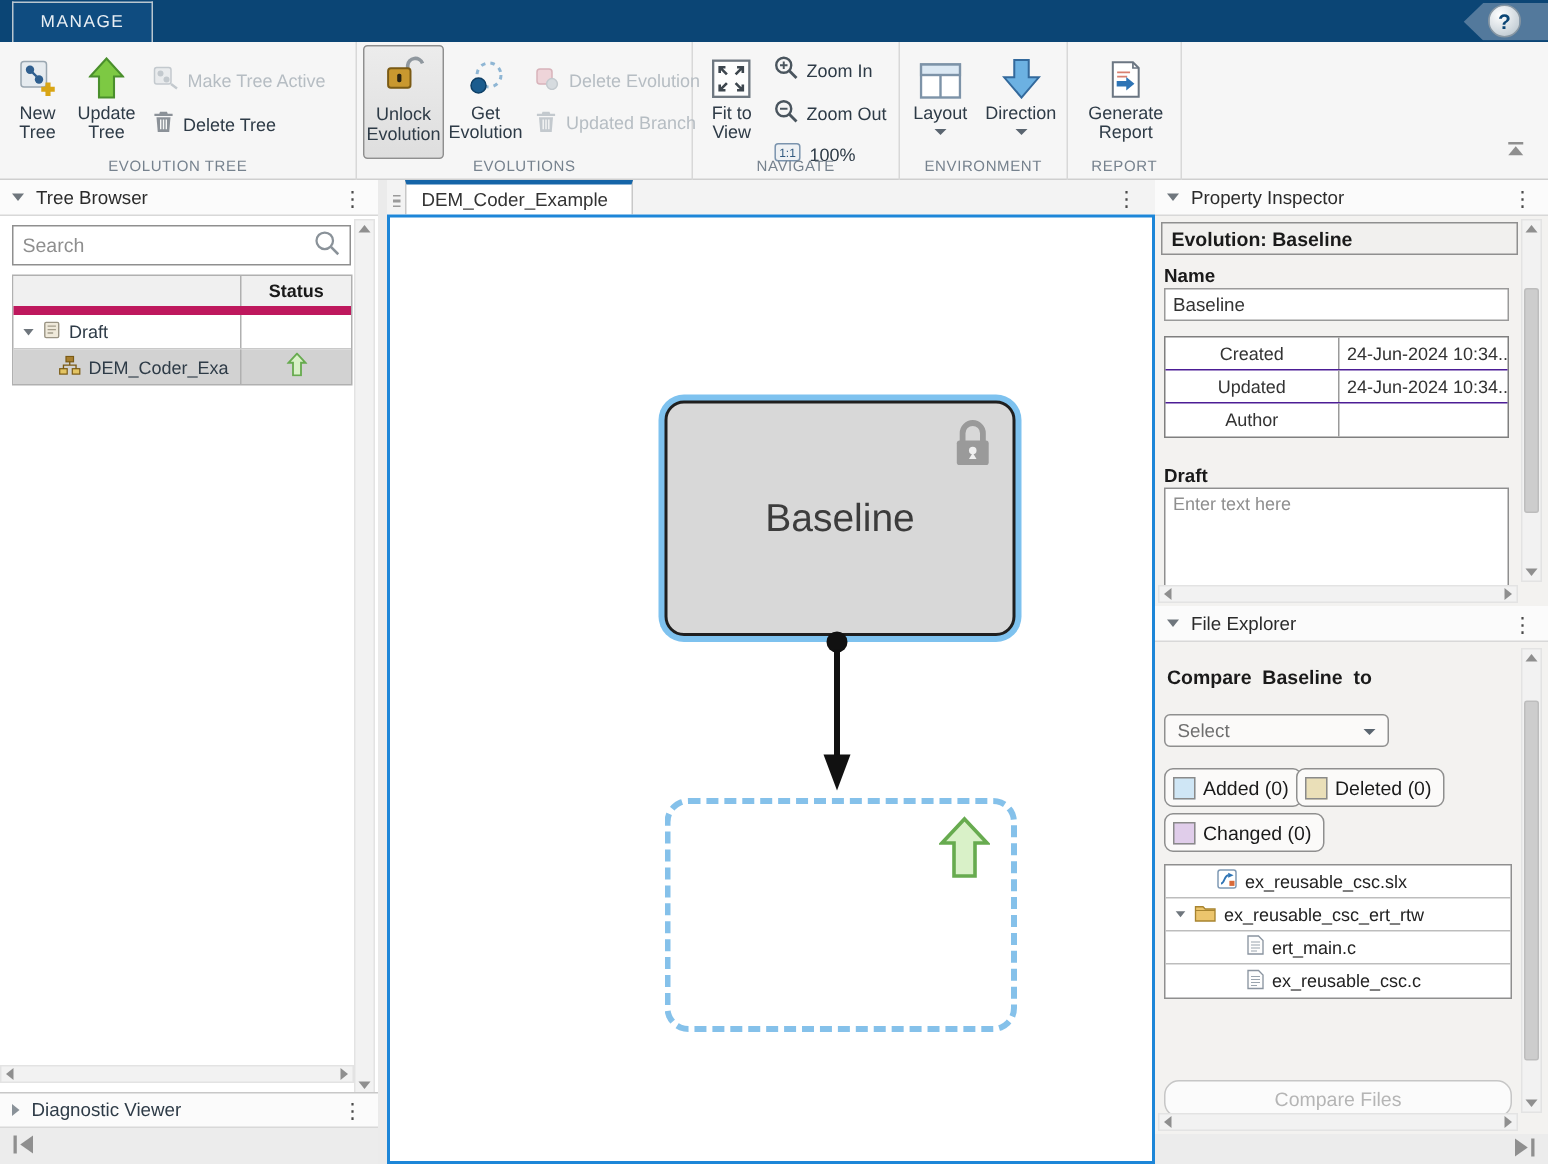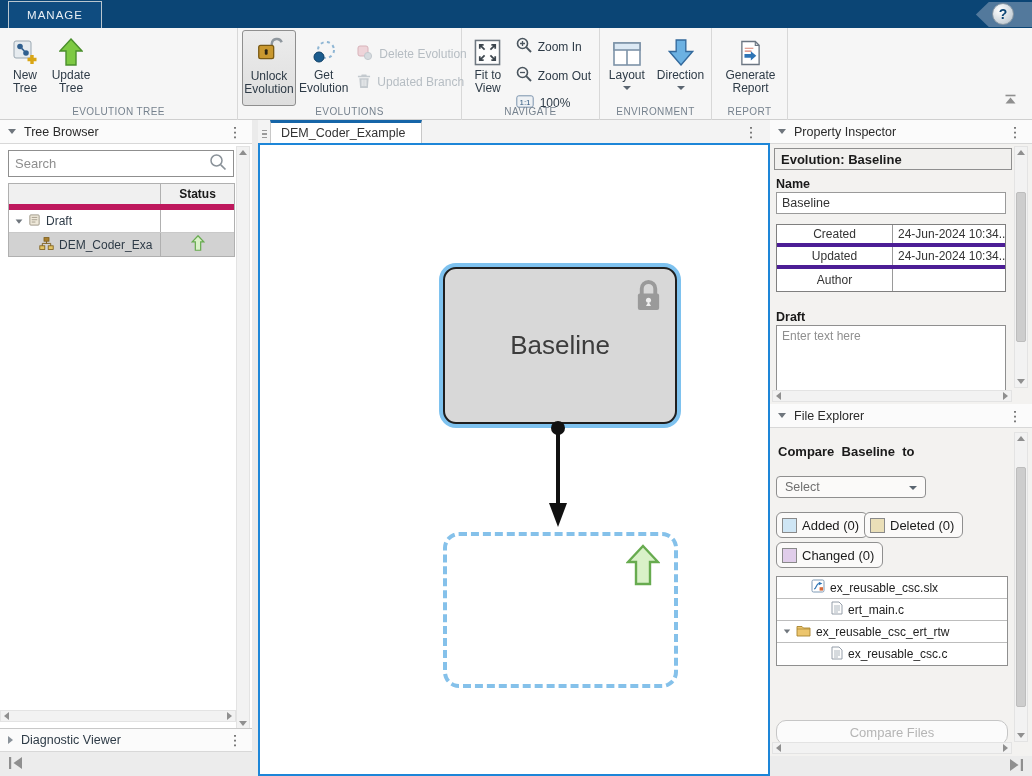--- a/index.html
+++ b/index.html
@@ -103,21 +103,21 @@
 
   
   #right-panel { position:absolute; left:770px; top:120px; width:262px; height:656px; background:#f3f2f0; }
   #pi-content { position:absolute; left:0; top:24px; width:262px; height:260px; }
   .evo-header { position:absolute; left:4px; top:4px; width:238px; height:22px; border:1px solid #8f8f8f;
     background:#f1f0ee; font-weight:bold; font-size:13px; color:#1a1a1a; display:flex; align-items:center; padding-left:6px; }
   .name-label { position:absolute; left:6px; top:33px; font-weight:bold; font-size:12.5px; color:#1a1a1a; }
   .name-input { position:absolute; left:6px; top:48px; width:230px; height:22px; border:1px solid #9a9a9a;
     background:#fff; font-family:inherit; font-size:12.5px; color:#333; padding:0 5px; outline:none; }
   #pi-table { position:absolute; left:6px; top:80px; width:230px; border:1.5px solid #7f7f7f; background:#fff; }
-  .pi-row { display:flex; height:22px; border-bottom:4px solid #4c1d95; }
+  .pi-row { display:flex; height:22px; border-bottom:1px solid #4c1d95; }
   .pi-row:last-child { border-bottom:none; }
   .pi-key { width:116px; border-right:1px solid #9a9a9a; display:flex; align-items:center; justify-content:center; font-size:12px; color:#333; }
   .pi-val { flex:1; display:flex; align-items:center; padding-left:5px; font-size:12px; color:#333; overflow:hidden; white-space:nowrap; }
   .notes-label { position:absolute; left:6px; top:166px; font-weight:bold; font-size:12.5px; color:#1a1a1a; }
   .notes-area { position:absolute; left:6px; top:181px; width:230px; height:66px; border:1px solid #8f8f8f;
     background:#fff; resize:none; font-family:inherit; font-size:12px; color:#333; padding:3px 5px; outline:none; }
   .notes-area::placeholder { color:#8f8f8f; }
   #pi-vscroll { right:4px; top:2px; height:242px; }
   #pi-hscroll { left:2px; top:246px; width:240px; }
   #fe-header { position:absolute; left:0; top:284px; width:262px; }
@@ -167,20 +167,43 @@
           <span style="width:36px">New Tree</span>
         </div>
         <div class="bigbtn">
           <span class="icn">
             <svg width="24" height="28" viewBox="0 0 24 28">
                 <path d="M12 1 L23 13 H17 V27 H7 V13 H1 Z" fill="#7dc943" stroke="#4a8f2c" stroke-width="1.4"></path>
               </svg>
           </span>
           <span style="width:44px">Update Tree</span>
         </div>
+        <div class="smallstack">
+          <div class="smallbtn disabled">
+            <span>
+              <svg width="17" height="16" viewBox="0 0 17 16">
+                  <rect x="1" y="1" width="11" height="11" rx="1.5" fill="#e9ebed" stroke="#c3c9ce"></rect>
+                  <circle cx="5" cy="5" r="2" fill="#c3c9ce"></circle>
+                  <circle cx="9" cy="9" r="2" fill="#c3c9ce"></circle>
+                  <path d="M12 12 l4 3" stroke="#c3c9ce" stroke-width="1.6"></path>
+                </svg>
+            </span>
+            <span>Make Tree Active</span>
+          </div>
+          <div class="smallbtn">
+            <span>
+              <svg width="14" height="16" viewBox="0 0 15 16">
+                  <path fill="#8b9198" d="M5 1h5l.5 1.5H14V4H1V2.5h3.5L5 1z"></path>
+                  <path fill="#8b9198" d="M2.5 5h10l-.9 10.5h-8.2L2.5 5z"></path>
+                  <path stroke="#f6f6f6" d="M5.5 6.5v7M7.5 6.5v7M9.5 6.5v7"></path>
+                </svg>
+            </span>
+            <span>Delete Tree</span>
+          </div>
+        </div>
       </div>
       <div class="group-label">EVOLUTION TREE</div>
     </div>
 
     <div class="rgroup" style="width:224px">
       <div class="gc">
         <div class="bigbtn pressed" style="width:54px">
           <span class="icn">
             <svg width="28" height="30" viewBox="0 0 30 32">
                 <path d="M18 9 V7 a5.5 5.5 0 0 1 10.6 -1.5" fill="none" stroke="#8f979e" stroke-width="2.6"></path>
@@ -522,38 +545,38 @@
           <span>
             <svg width="14" height="14" viewBox="0 0 14 14">
                 <rect x="1" y="1" width="12" height="12" rx="1.5" fill="#fff" stroke="#7f9ab5"></rect>
                 <path d="M3 10 C5.5 10 5 4.5 8 4.5" fill="none" stroke="#2e74b5" stroke-width="1.2"></path>
                 <path d="M7.8 2.8 L11.4 4.5 L7.8 6.2 Z" fill="#2e74b5"></path>
                 <rect x="8.6" y="8.2" width="3.4" height="3.4" fill="#d86a3a"></rect>
               </svg>
           </span>
           <span>ex_reusable_csc.slx</span>
         </div>
-        <div class="file-row" style="padding-left:54px">
-          <span>
-            <svg width="12" height="14" viewBox="0 0 12 14">
-                <path d="M1 1 H8 L11 4 V13 H1 Z" fill="#fdfdfd" stroke="#8a94a0" stroke-width="0.9"></path>
-                <path d="M3 5 h6 M3 7 h6 M3 9 h6 M3 11 h4" stroke="#9aa4ae" stroke-width="0.8"></path>
-              </svg>
-          </span>
-          <span>ert_main.c</span>
-        </div>
         <div class="file-row" style="padding-left:6px">
           <span class="tri-down" style="transform:scale(.8)"></span>
           <span>
             <svg width="15" height="13" viewBox="0 0 15 13">
                 <path d="M1 2.5 H6 L7.5 4 H14 V12 H1 Z" fill="#ecc56d" stroke="#a8842f" stroke-width="0.9"></path>
                 <path d="M1 5 H14" stroke="#a8842f" stroke-width="0.7"></path>
               </svg>
           </span>
           <span>ex_reusable_csc_ert_rtw</span>
+        </div>
+        <div class="file-row" style="padding-left:54px">
+          <span>
+            <svg width="12" height="14" viewBox="0 0 12 14">
+                <path d="M1 1 H8 L11 4 V13 H1 Z" fill="#fdfdfd" stroke="#8a94a0" stroke-width="0.9"></path>
+                <path d="M3 5 h6 M3 7 h6 M3 9 h6 M3 11 h4" stroke="#9aa4ae" stroke-width="0.8"></path>
+              </svg>
+          </span>
+          <span>ert_main.c</span>
         </div>
         <div class="file-row" style="padding-left:54px">
           <span>
             <svg width="12" height="14" viewBox="0 0 12 14">
                 <path d="M1 1 H8 L11 4 V13 H1 Z" fill="#fdfdfd" stroke="#8a94a0" stroke-width="0.9"></path>
                 <path d="M3 5 h6 M3 7 h6 M3 9 h6 M3 11 h4" stroke="#9aa4ae" stroke-width="0.8"></path>
               </svg>
           </span>
           <span>ex_reusable_csc.c</span>
         </div>

